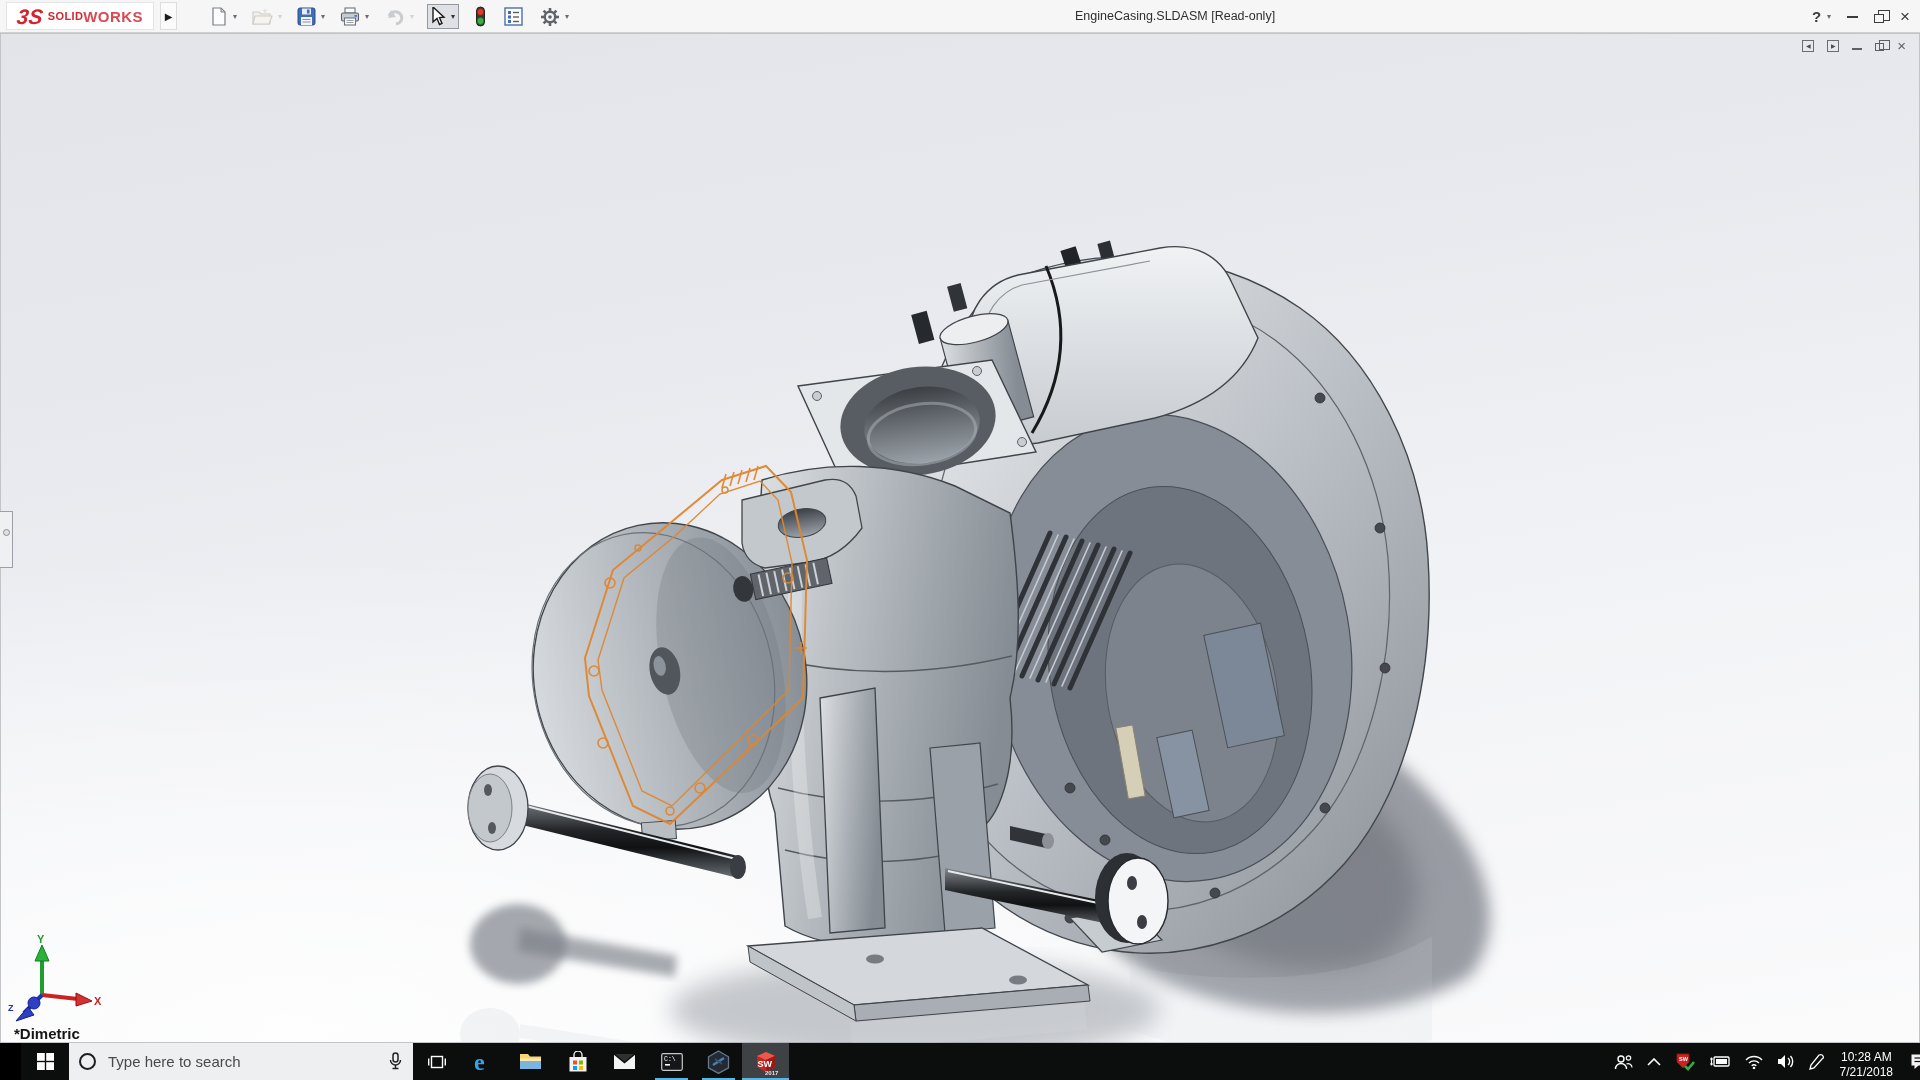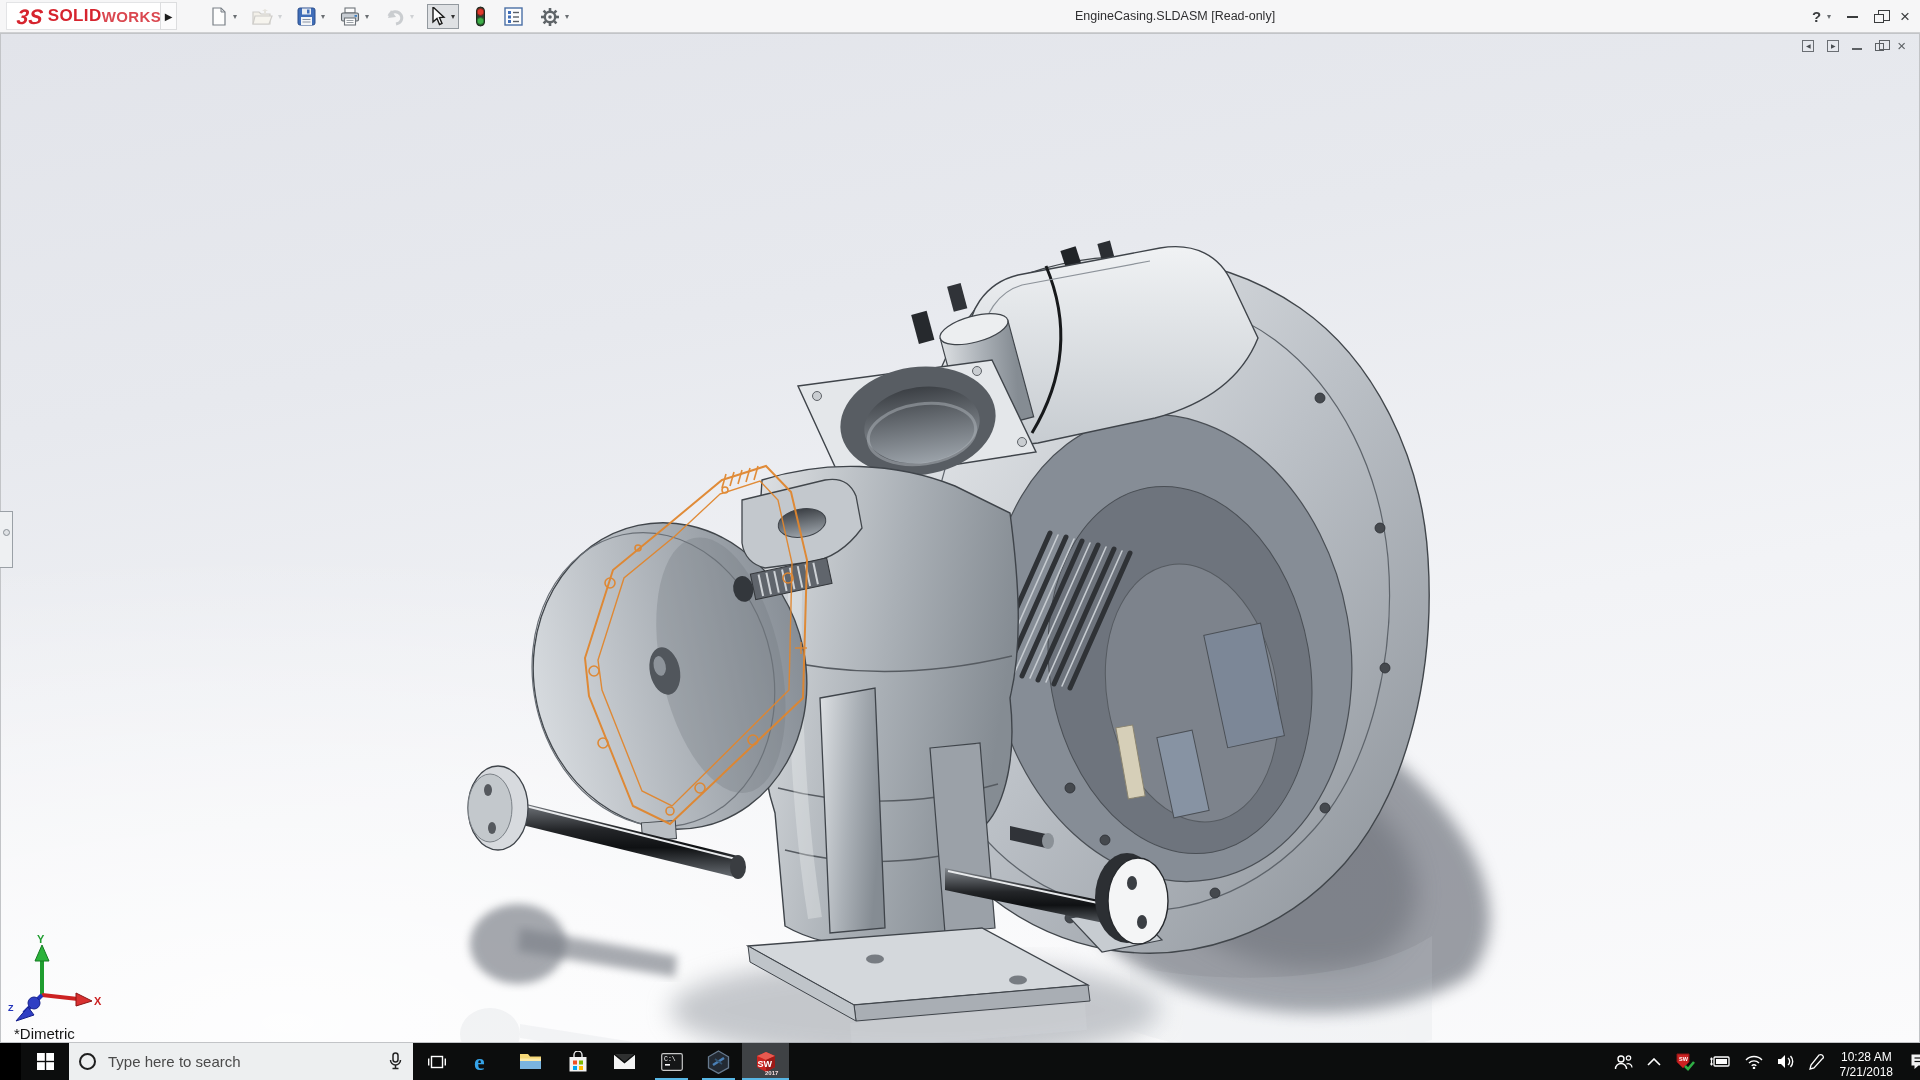--- a/index.html
+++ b/index.html
@@ -5,21 +5,21 @@
   * { margin:0; padding:0; box-sizing:border-box; }
   html,body { width:1920px; height:1080px; overflow:hidden; font-family:"Liberation Sans", sans-serif; background:#000; }
 
   
   .titlebar { position:absolute; left:0; top:0; width:1920px; height:33px;
     background:#f6f6f7; border-bottom:1px solid #cfd0d2; z-index:30; }
   .logo-box { position:absolute; left:6px; top:2px; height:28px; padding:0 10px;
     background:#fff; border:1px solid #e3e4e6; display:flex; align-items:center; }
   .ds-mark { font-size:21px; font-weight:bold; font-style:italic; color:#d6242e;
     transform:skewX(-8deg); margin-right:5px; line-height:1; }
-  .logo-solid { font-size:17px; font-weight:bold; color:#d6242e; letter-spacing:.4px; }
+  .logo-solid { font-size:11px; font-weight:bold; color:#d6242e; letter-spacing:.4px; }
   .logo-works { font-size:15px; font-weight:700; color:#da4850; letter-spacing:.4px; }
   .flyout { position:absolute; left:160px; top:2px; width:17px; height:28px;
     border:1px solid #dcdddf; background:#fbfbfc; display:flex; align-items:center; justify-content:center;
     font-size:10px; color:#1c1c1c; cursor:pointer; }
   .toolbar { position:absolute; left:208px; top:0; height:33px; display:flex; align-items:center; }
   .tb-group { display:flex; align-items:center; margin-right:13px; }
   .tb-btn { display:flex; align-items:center; justify-content:center; padding:2px; cursor:pointer; }
   .tb-caret { font-size:8px; color:#6a6e72; margin-left:3px; cursor:pointer; }
   .disabled { opacity:.42; }
   .disabled .tb-caret { color:#9aa0a5; }
@@ -51,21 +51,21 @@
   .dc-min { width:10px; height:2px; background:#5c6064; margin-top:6px; }
   .dc-restore { position:relative; width:9px; height:8px; border:1px solid #5c6064; margin-top:3px; }
   .dc-restore::before { content:''; position:absolute; left:3px; top:-4px; width:9px; height:8px; border:1px solid #5c6064; }
   .dc-close { font-size:15px; line-height:1; }
   .collapsed-tab { position:absolute; left:0; top:478px; width:13px; height:57px;
     background:#eef0f2; border:1px solid #9aa0a6; border-left:none; cursor:pointer; }
   .collapsed-tab .dot { width:7px; height:7px; border-radius:50%; border:1px solid #8a9096;
     background:#dfe2e5; margin:17px auto 0; }
   .model-wrap { position:absolute; left:370px; top:195px; width:1160px; height:815px; cursor:crosshair; }
   .triad { position:absolute; left:6px; bottom:18px; }
-  .view-name { position:absolute; left:14px; bottom:1px; font-size:15px; font-weight:400; color:#161616; }
+  .view-name { position:absolute; left:14px; bottom:1px; font-size:15px; font-weight:700; color:#161616; }
 
   
   .taskbar { position:absolute; left:0; top:1043px; width:1920px; height:37px;
     background:#0c0d0d; display:flex; align-items:stretch; z-index:40;margin-left:21px; }
   .start-btn { width:48px; display:flex; align-items:center; justify-content:center; cursor:pointer; }
   .search-box { width:344px; background:#edeff0; display:flex; align-items:center; padding:0 10px; cursor:text; }
   .cortana-ring { width:17px; height:17px; border:2.5px solid #1e1e1e; border-radius:50%; flex:none; }
   .search-input { flex:1; border:none; outline:none; background:transparent; font-size:15px;
     color:#3a3a3a; padding:0 0 0 12px; font-family:"Liberation Sans", sans-serif; }
   .search-input::placeholder { color:#4a4a4a; opacity:1; }

